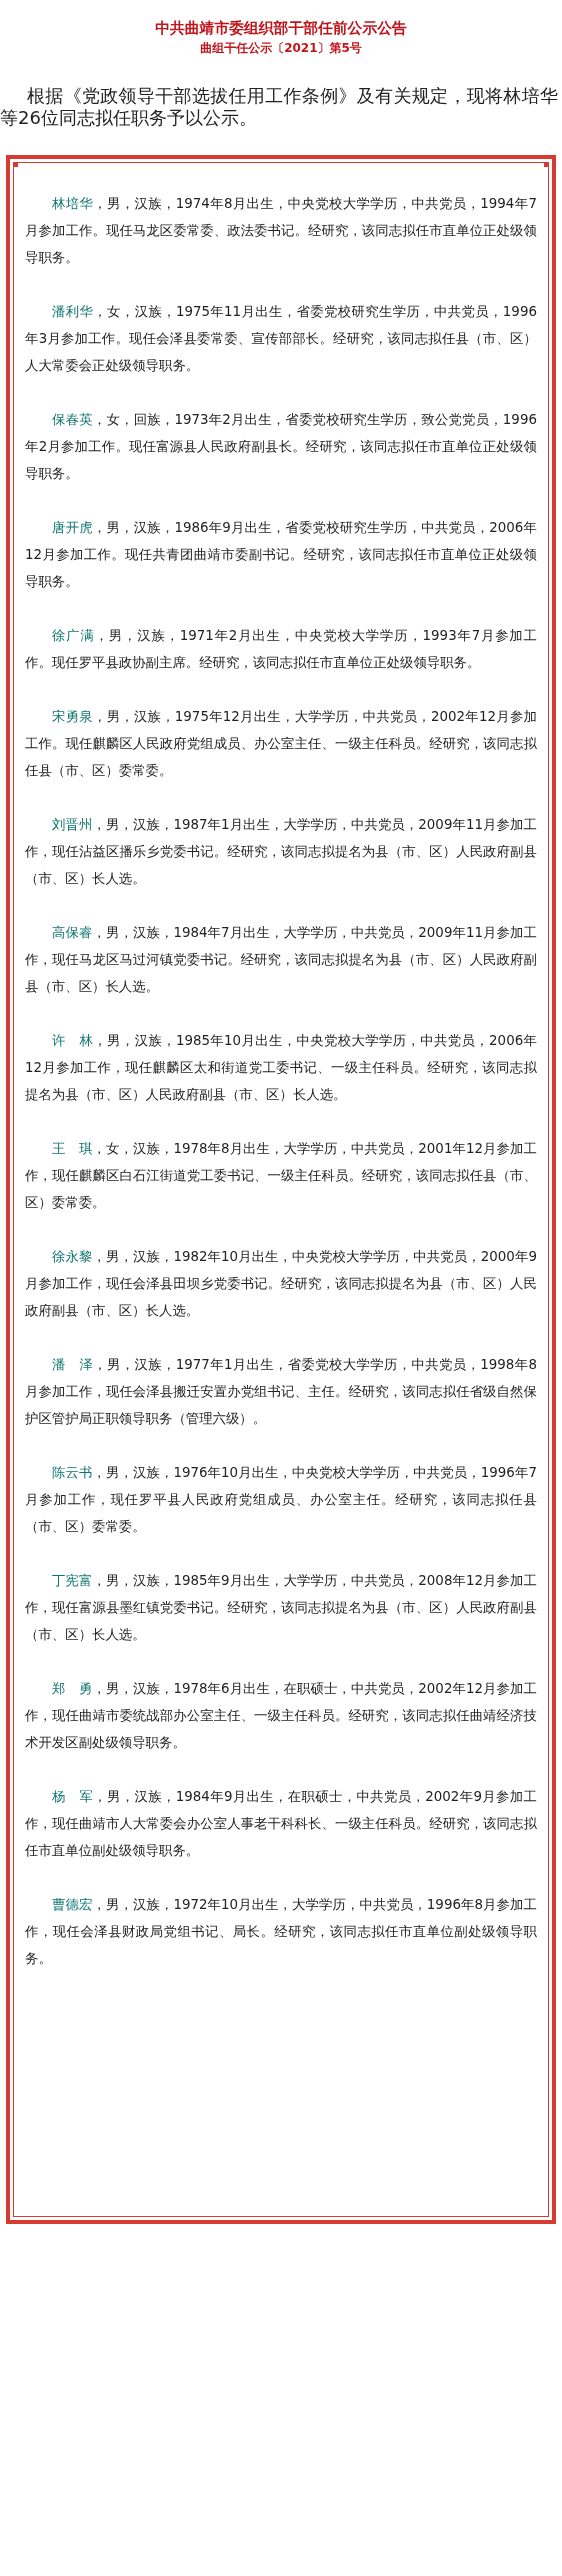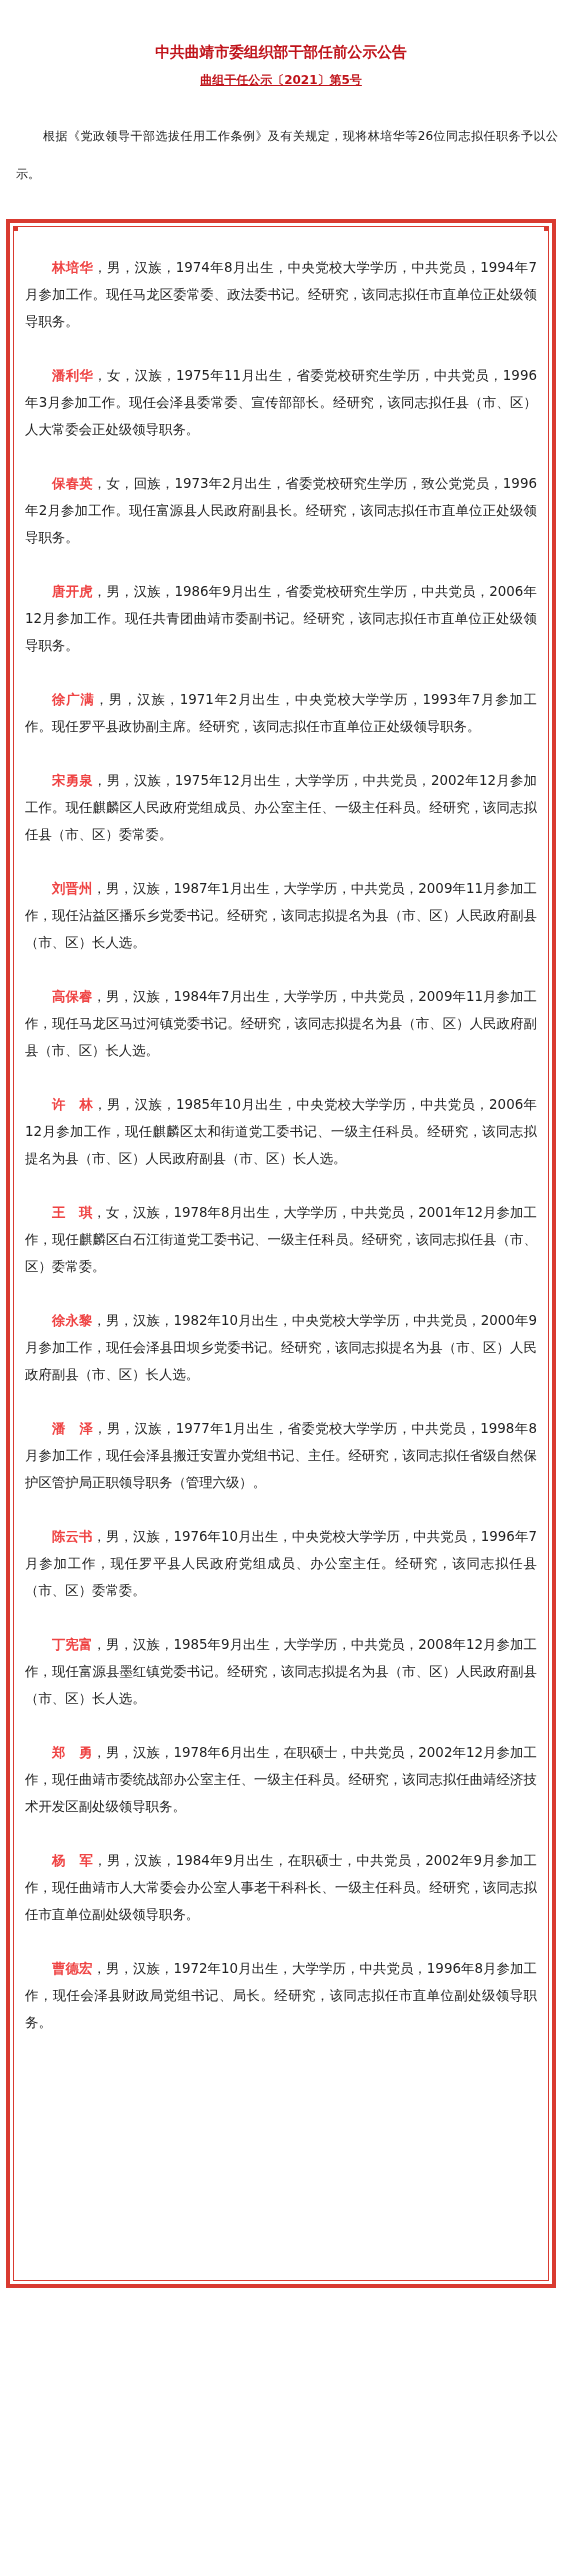--- a/index.html
+++ b/index.html
@@ -2,32 +2,32 @@
 <html style="font-size:10.7px"><head>
   <meta charset="utf-8">
   <style>
     html, body { margin: 0; padding: 0; background: #ffffff; }
     body {
       width: 562px;
       font-family: "DejaVu Sans", "Liberation Sans", sans-serif;
       color: #222222;
     }
     .page { width: 562px; position: relative; }
-    .title-block { padding-top: 42px; text-align: center; }
+    .title-block { padding-top: 18px; text-align: center; }
     .title {
       color: #c0141b; font-weight: bold; font-size: 14.8px;
       line-height: 20px; letter-spacing: 0px;
     }
     .subtitle {
       color: #c0141b; font-weight: bold; font-size: 12px;
-      line-height: 20px; margin-top: 8px; text-decoration: underline;
+      line-height: 20px; margin-top: 0;
     }
     .intro {
-      margin: 27px 4px 0 16px;
-      font-size: 12px; line-height: 38px;
+      margin: 27px 4px 0 0;
+      font-size: 18px; line-height: 22px;
       text-indent: 27px; text-align: justify;
     }
     .frame {
       position: relative;
       margin: 25.5px 6px 0 6px;
       border: 4.7px solid #d93a30;
       padding: 3.4px;
       box-sizing: border-box;
     }
     .frame-inner {
@@ -41,21 +41,21 @@
       position: absolute; width: 4.7px; height: 4.7px; background: #d93a30;
     }
     .corner.tl { top: -0.7px; left: -0.7px; }
     .corner.tr { top: -0.7px; right: -0.7px; }
     .entry {
       font-size: 13.4px; line-height: 27px;
       text-indent: 27px; text-align: justify;
       margin: 0 0 27px 0;
     }
     .entry:last-child { margin-bottom: 0; }
-    .entry .name { font-weight: bold; color: #ef4444; }
+    .entry .name { font-weight: normal; color: #0f766e; }
   </style>
 </head>
 <body>
 
 <div class="page">
 
   <div class="title-block">
     <div class="title">中共曲靖市委组织部干部任前公示公告</div>
     <div class="subtitle">曲组干任公示〔2021〕第5号</div>
   </div>

